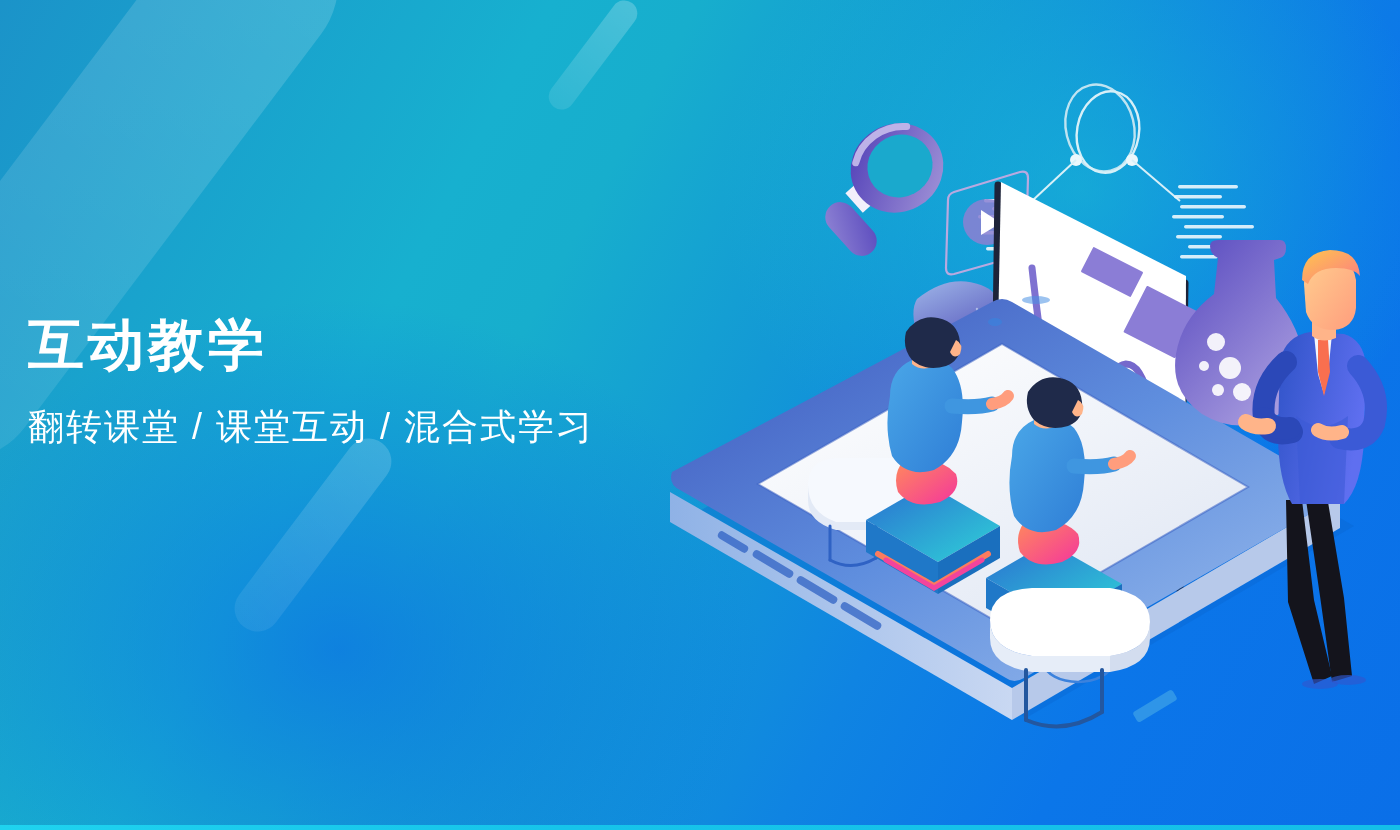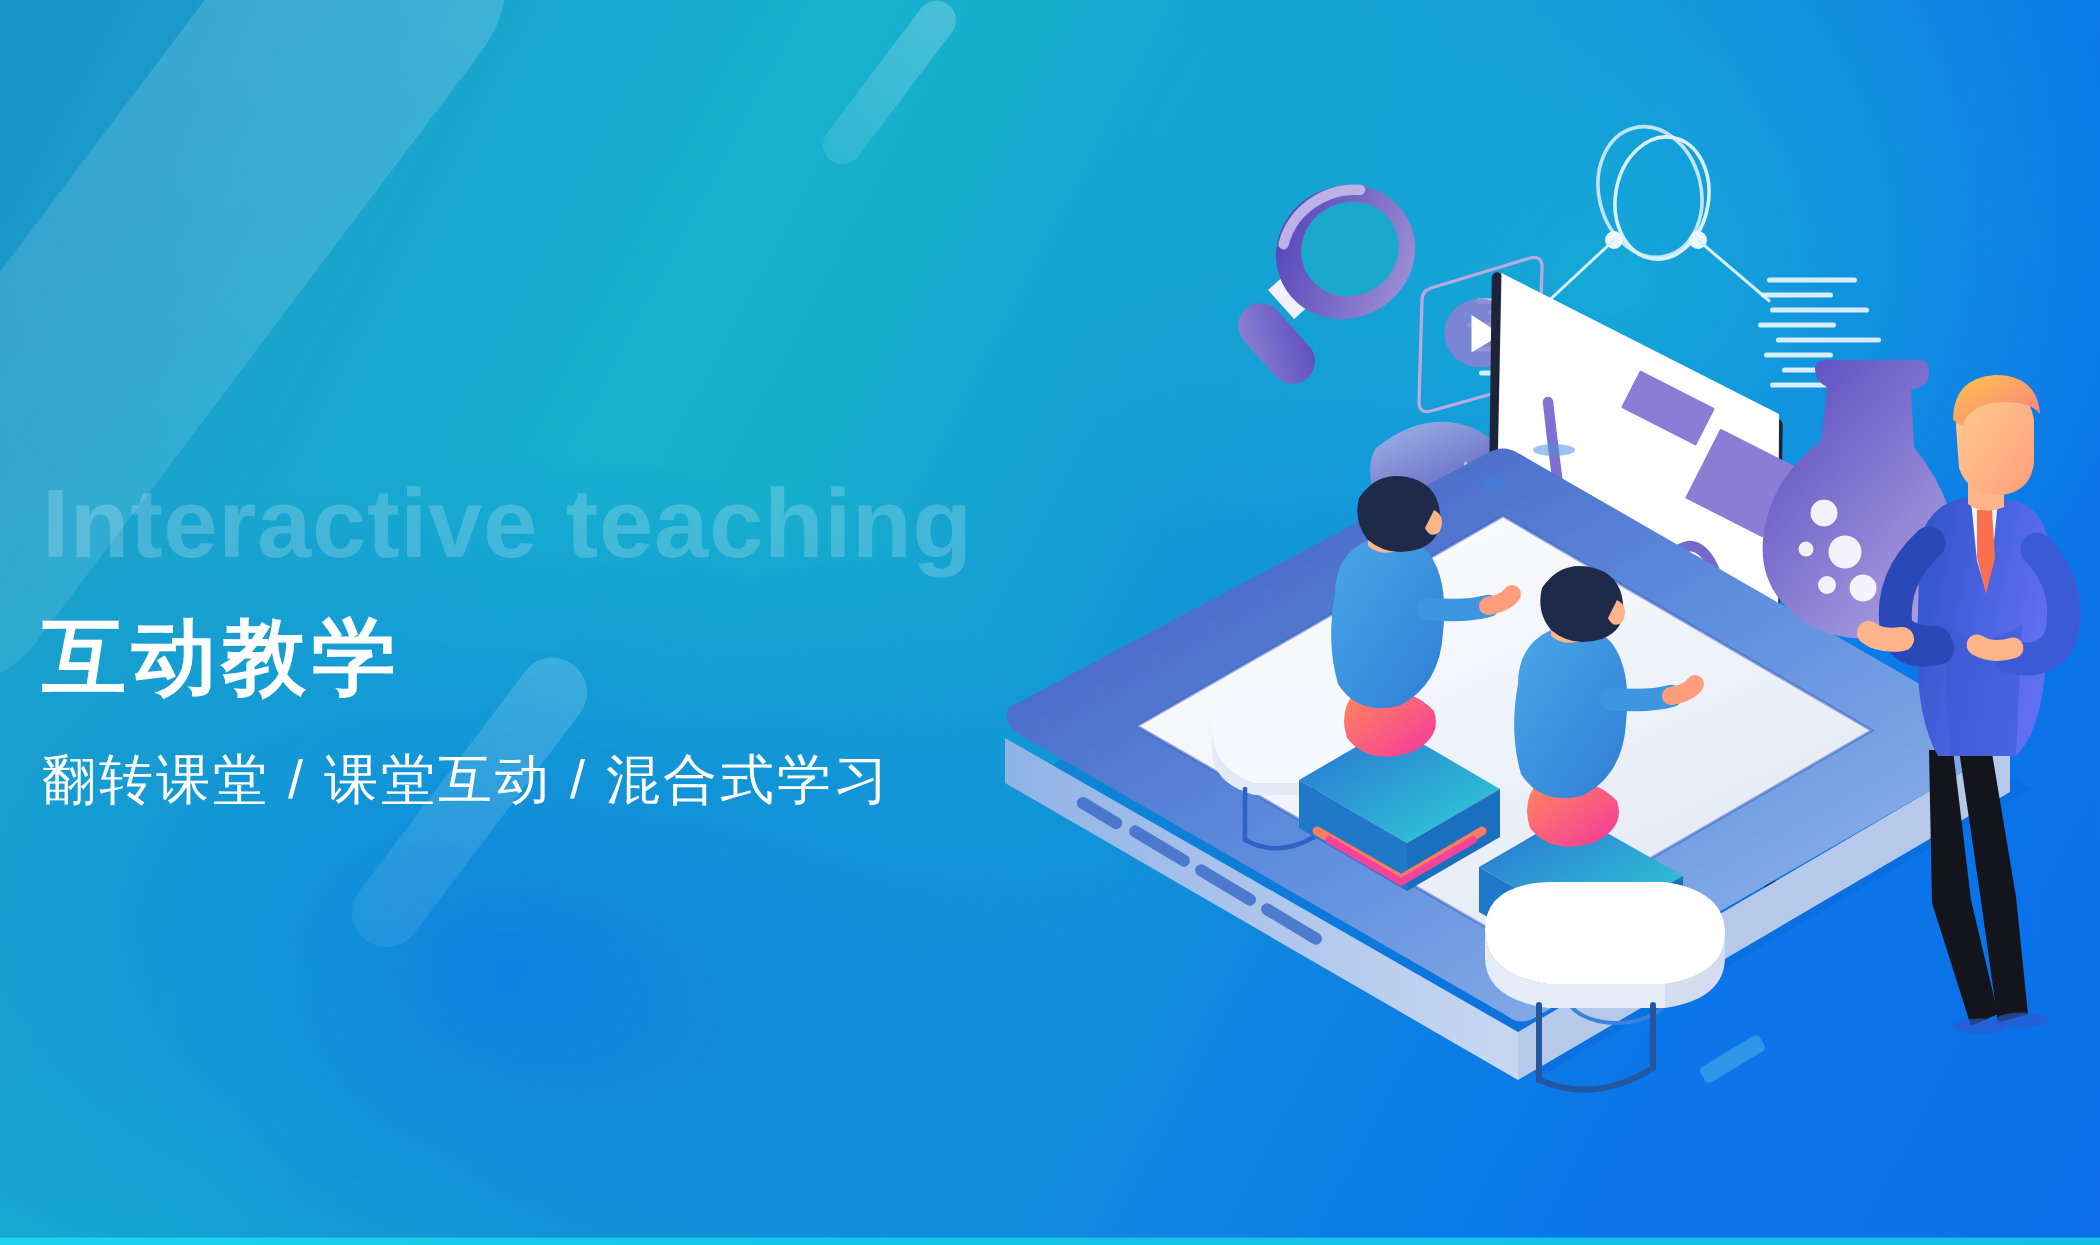--- a/index.html
+++ b/index.html
@@ -334,19 +334,18 @@
         <path d="M174 200 Q160 204 150 198" stroke="#ffb489" stroke-width="14" stroke-linecap="round" fill="none"></path>
 
         <path d="M144 84 L168 84 L168 106 Q154 112 144 104 Z" fill="#ffb489"></path>
         <path d="M136 52 Q136 26 160 24 Q184 24 188 48 L188 76 Q186 96 166 98 Q144 98 138 80 Z" fill="url(#gSkin)"></path>
         <path d="M134 48 Q134 20 162 18 Q190 18 192 44 Q186 36 168 36 Q146 36 140 52 Z" fill="url(#gHair)"></path>
       </g>
     </svg>
   </div>
 
   <div class="copy">
-    <div class="ghost">Interactive teaching</div>
     <h1 class="h1">互动教学</h1>
     <p class="sub">翻转课堂 / 课堂互动 / 混合式学习</p>
   </div>
 
   <div class="bottom-strip"></div>
 </div>
 
 </body></html>

